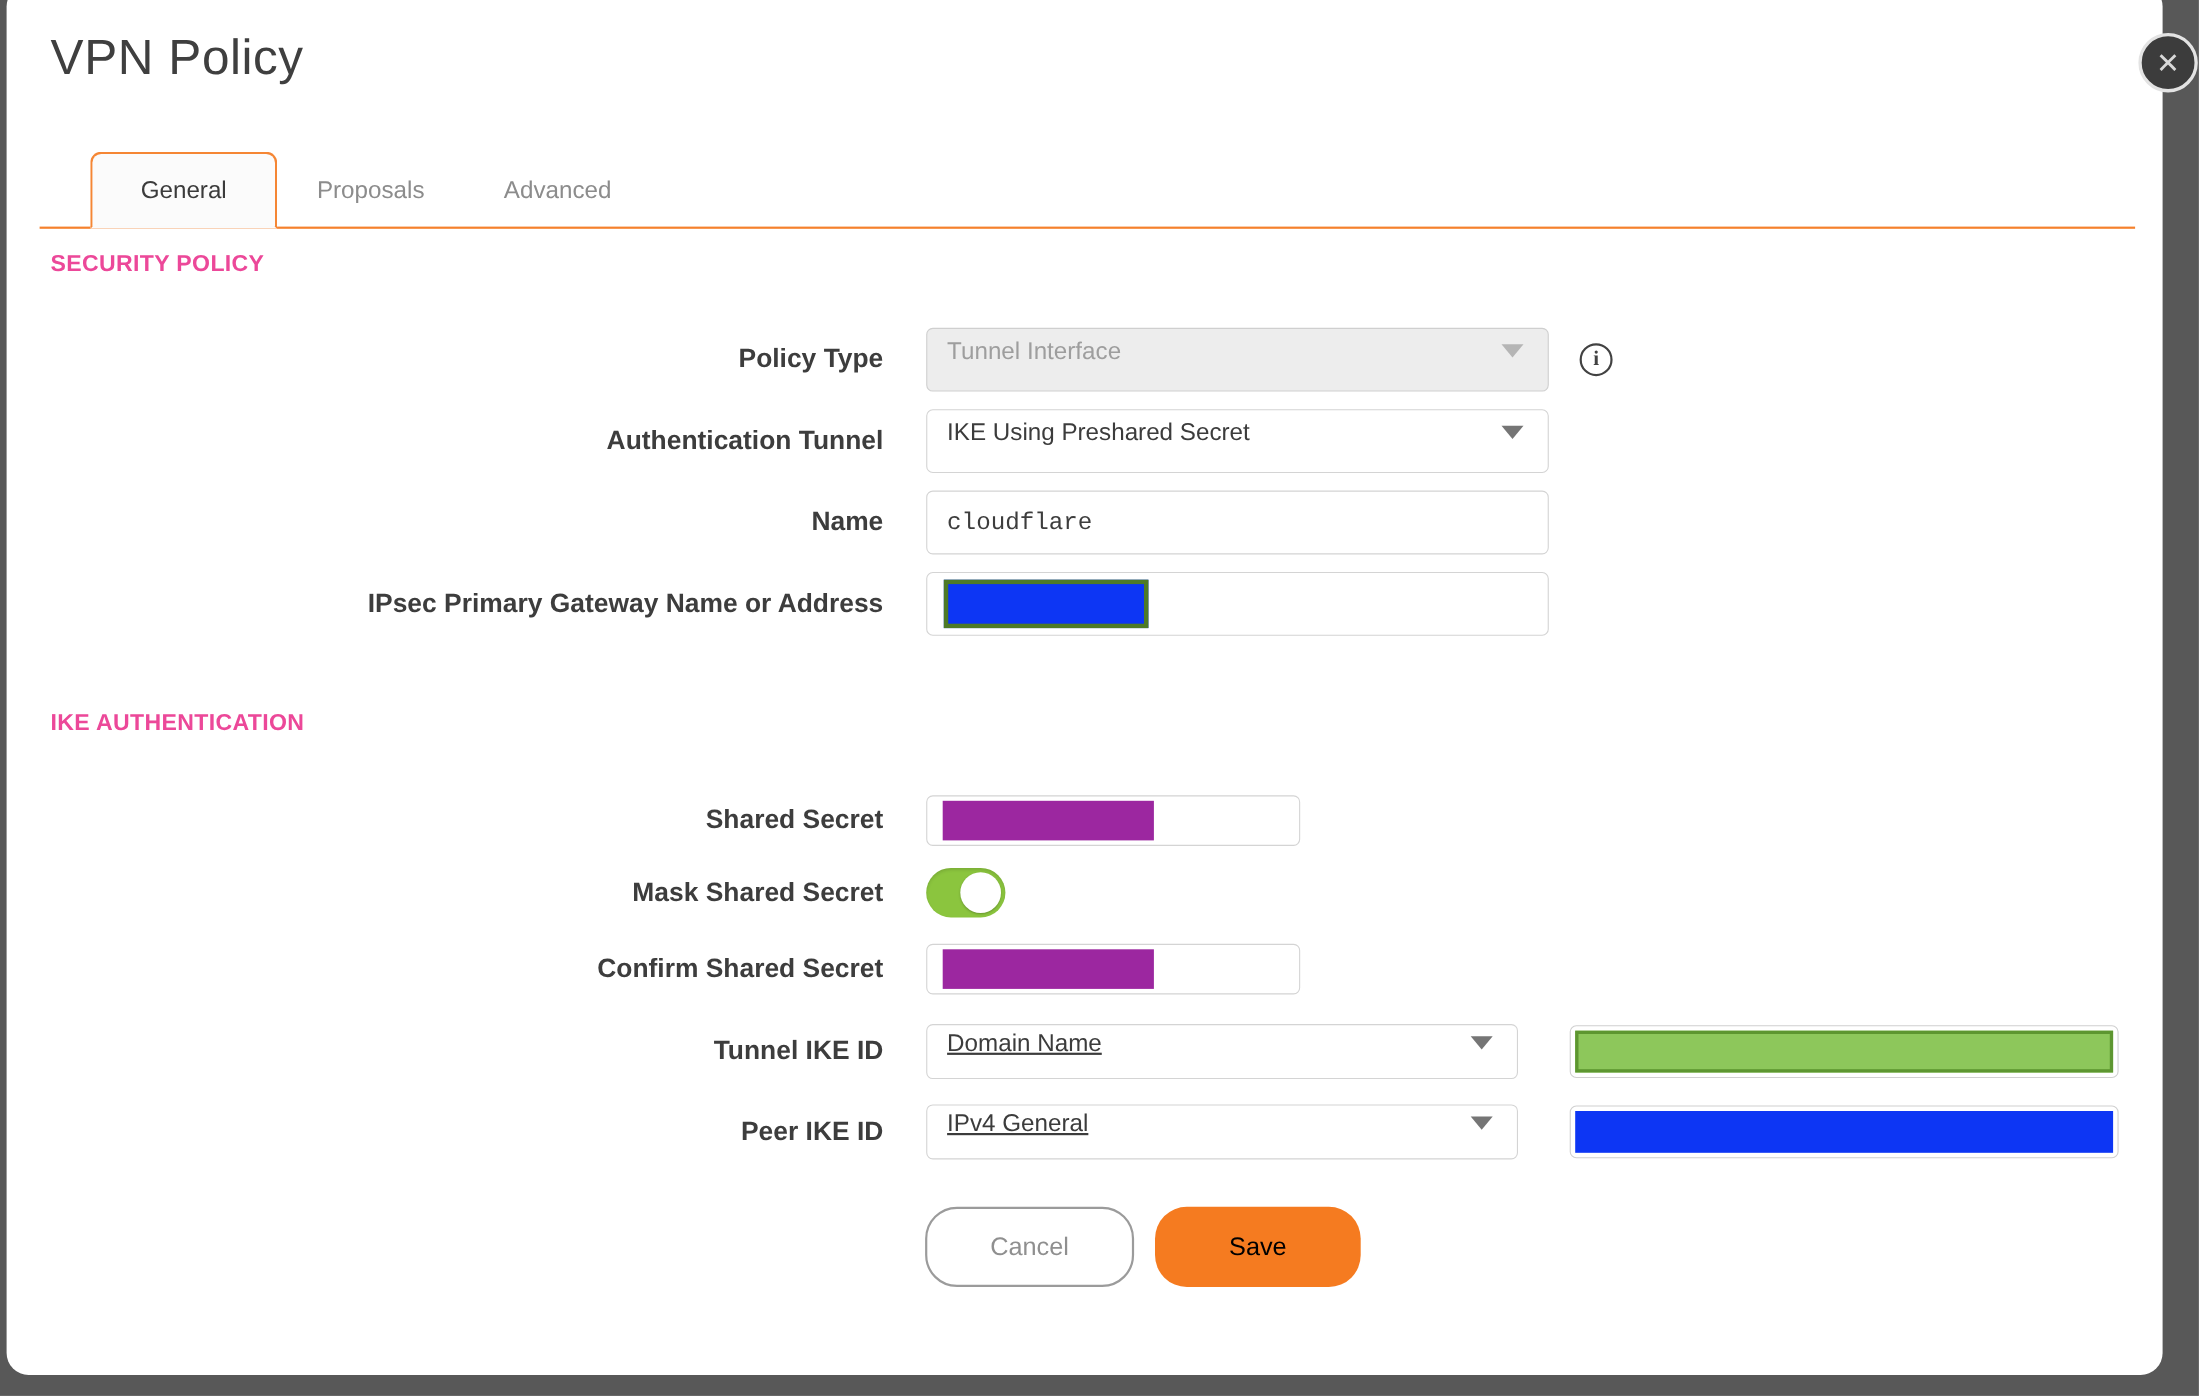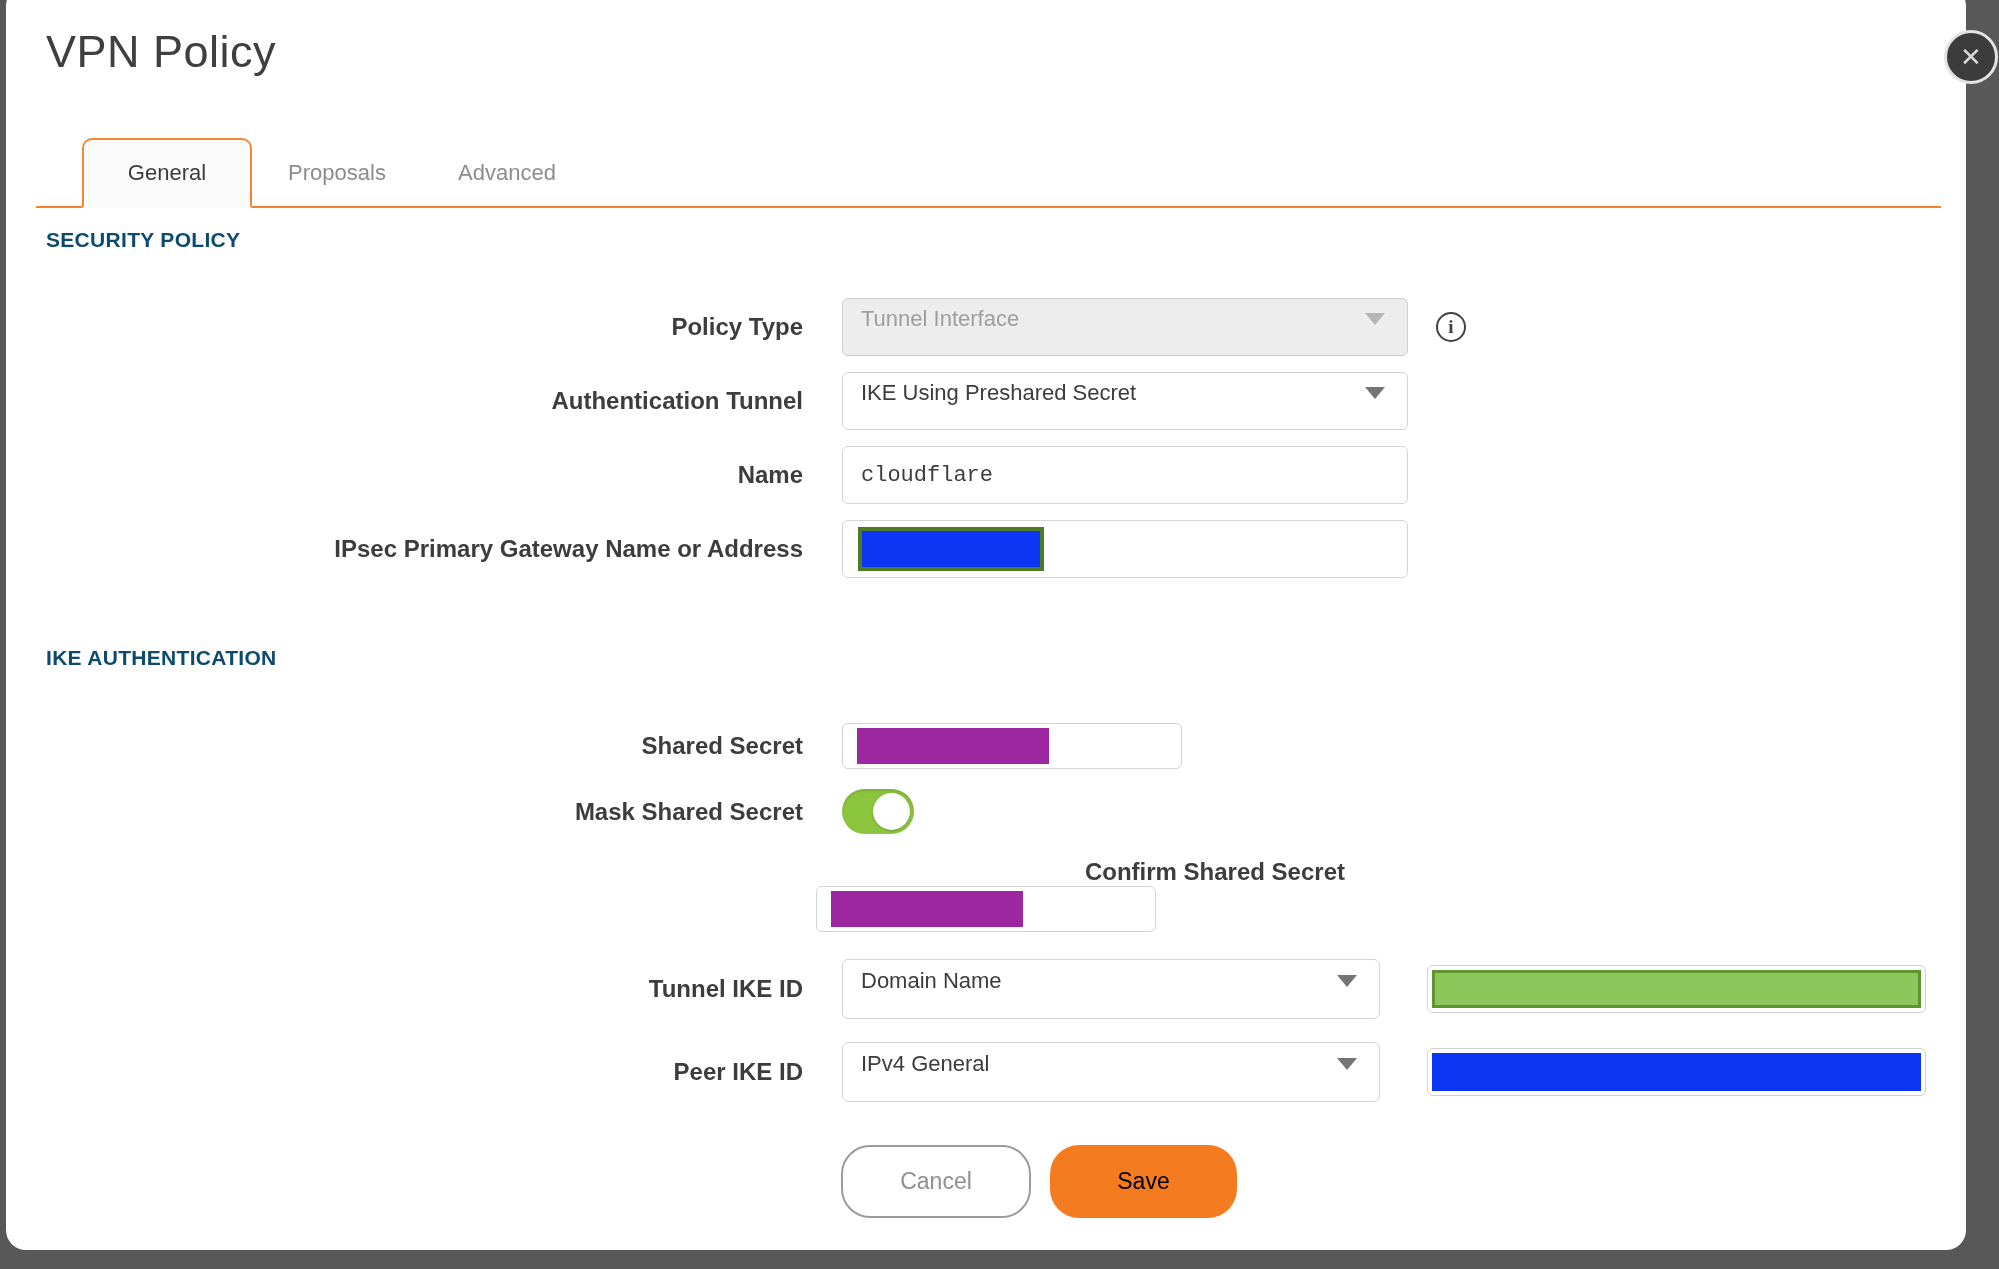--- a/index.html
+++ b/index.html
@@ -37,37 +37,37 @@
     font-size:22px; color:#8c8c8c; cursor:pointer; box-sizing:border-box;
   }
   .tab.active {
     position:relative; z-index:2;
     background:#fbfbfb;
     border:2px solid #f58634; border-bottom:2px solid #fbfbfb;
     border-radius:10px 10px 0 0;
     color:#3b3b3b; font-weight:500;
   }
   .section-heading {
-    font-size:21px; font-weight:700; color:#0c4a6e; letter-spacing:0.3px;
+    font-size:21px; font-weight:700; color:#ec4899; letter-spacing:0.3px;
   }
   .sec1 { margin-top:20px; height:26px; }
   .sec2 { margin-top:68px; height:26px; }
   .frow { display:flex; align-items:center; }
   .flabel {
     width:757px; padding-right:39px; text-align:right;
     font-size:24px; font-weight:700; color:#3d3d3d; flex:none;
   }
   .select {
     border:1px solid #d4d4d4; border-radius:6px; background:#fff;
     display:flex; align-items:center; justify-content:space-between;
     padding:0 22px 16px 18px; box-sizing:border-box;
     font-size:22px; color:#3c3c3c; cursor:pointer;
   }
   .select.big { width:566px; height:58px; }
-  .select.mid { width:545px; height:60px; }
+  .select.mid { width:545px; height:50px;text-decoration:underline; }
   .select.disabled {
     background:#ededed; border-color:#cfcfcf; color:#9e9e9e; cursor:default;
   }
   .caret {
     width:0; height:0; flex:none; margin-left:12px;
     border-left:10px solid transparent; border-right:10px solid transparent;
     border-top:12px solid #757575;
   }
   .select.disabled .caret { border-top-color:#b5b5b5; }
   .textinput {
@@ -117,21 +117,21 @@
   .btn.cancel {
     width:190px; background:#fff; border:2px solid #9b9b9b; color:#8f8f8f;
   }
   .btn.save {
     width:187px; margin-left:19px; background:#f57b20; border:none;
     color:#000000; font-weight:500;
   }
   
   .mt44 { margin-top:44px; } .mt16 { margin-top:16px; }
   .mt51 { margin-top:51px; } .mt20 { margin-top:20px; }
-  .mt24 { margin-top:24px;flex-direction:column; } .mt27 { margin-top:27px; }
+  .mt24 { margin-top:24px; } .mt27 { margin-top:27px; }
   .mt23 { margin-top:23px; } .mt43 { margin-top:43px; }
 </style>
 </head>
 <body>
 
 <div class="modal">
 
   <div class="title">VPN Policy</div>
 
   <div class="tabwrap">

